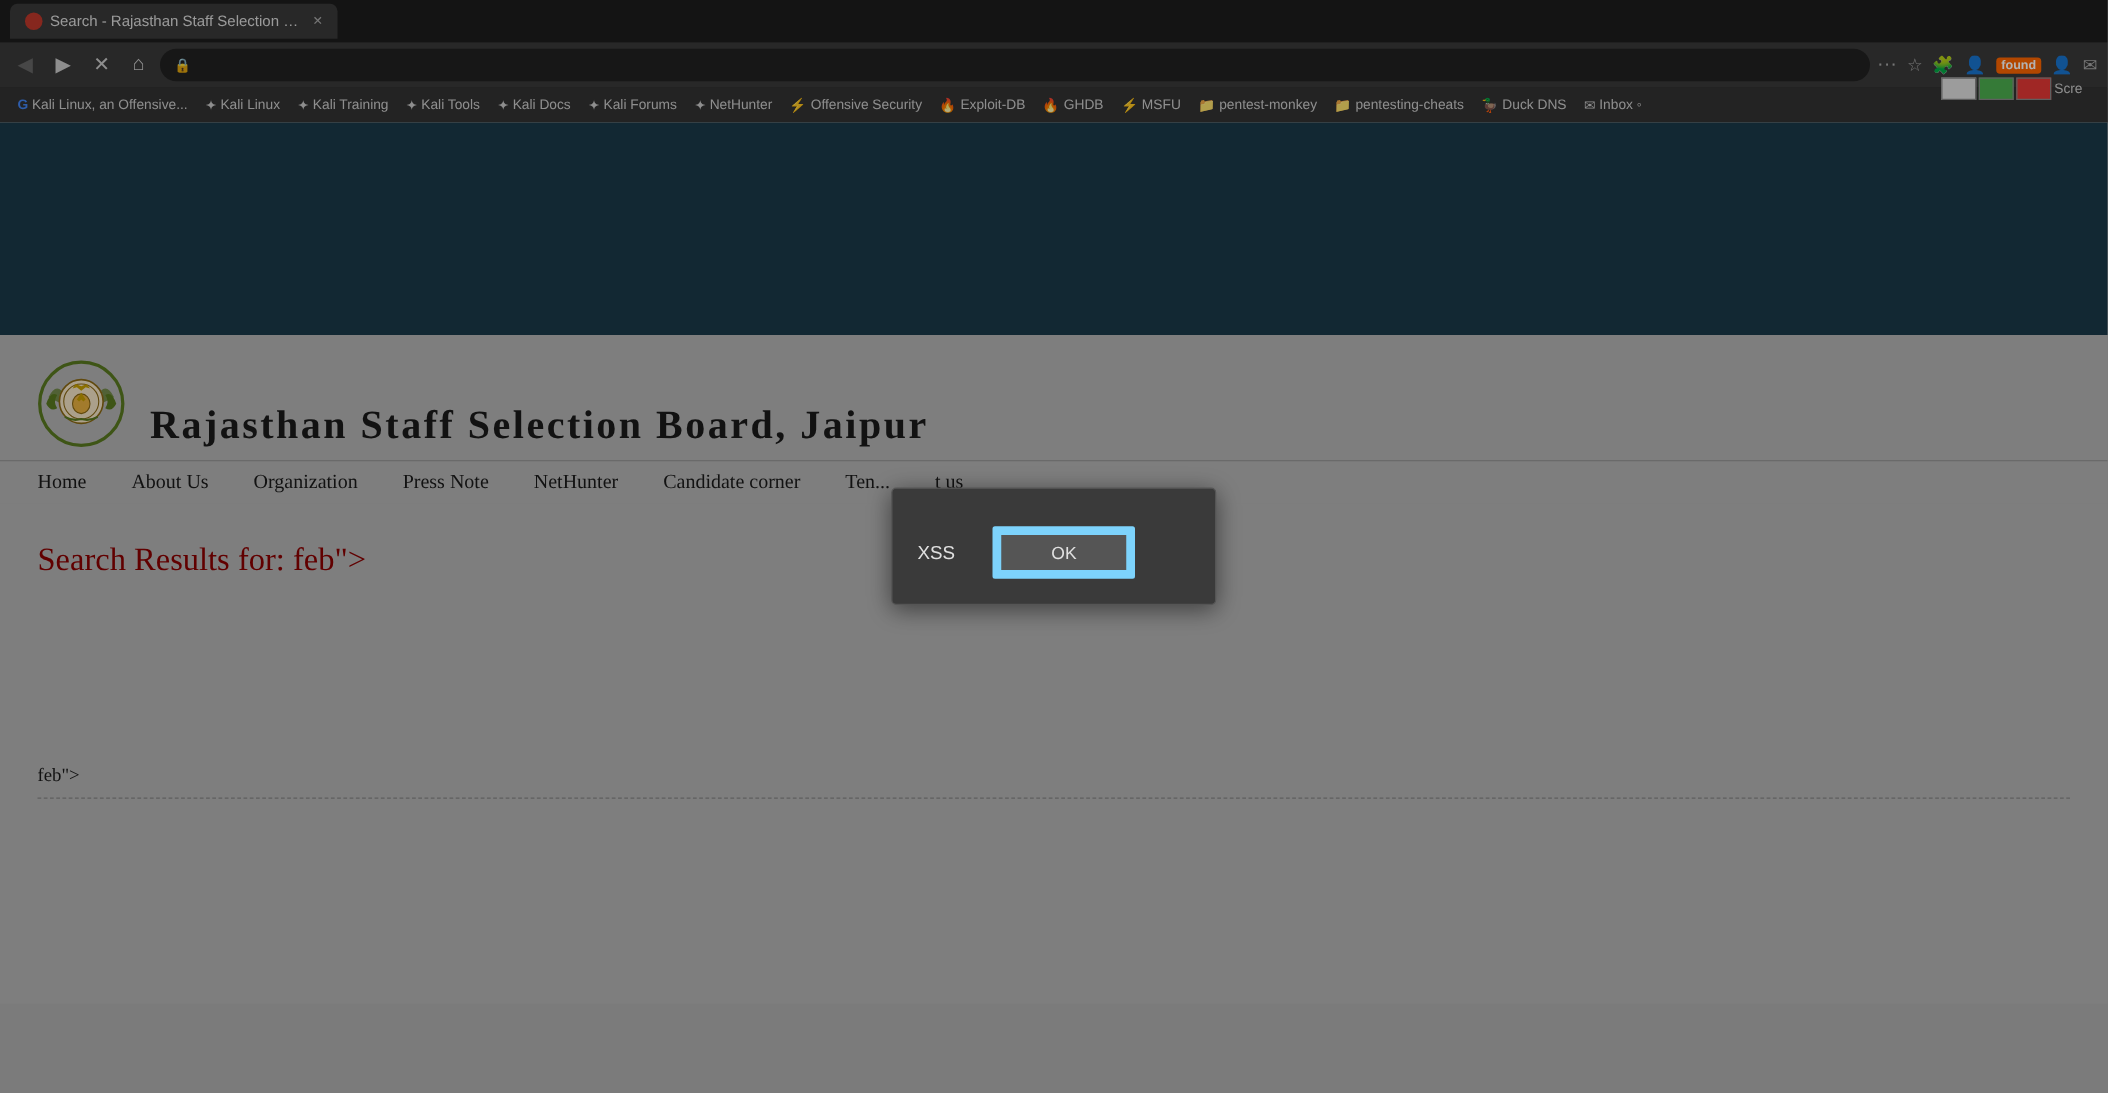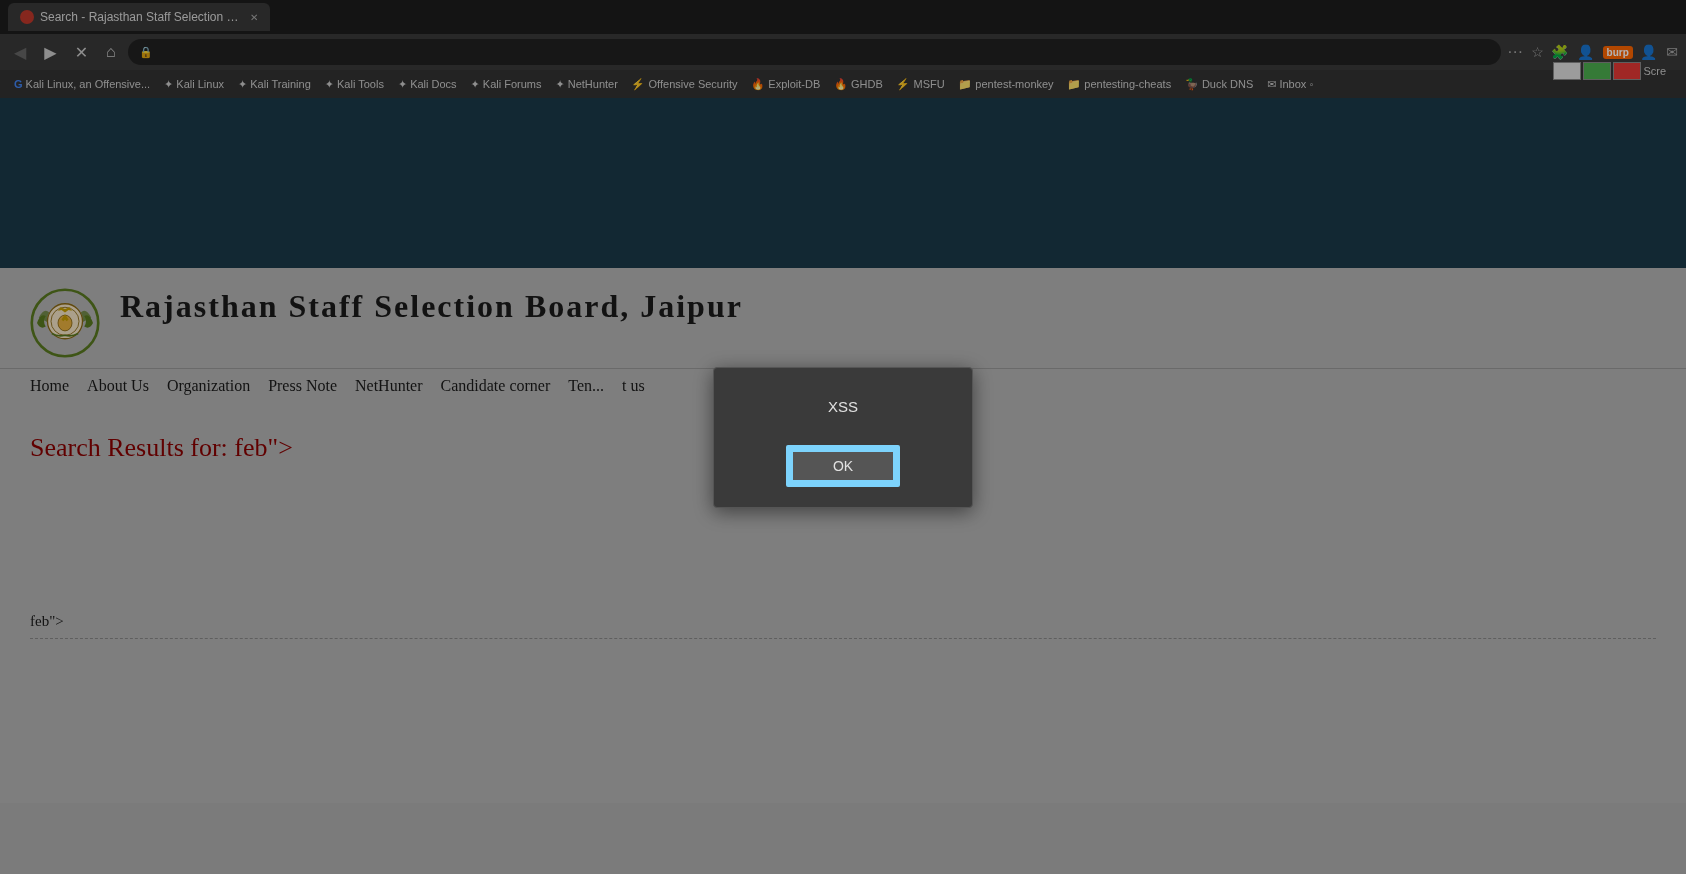--- a/index.html
+++ b/index.html
@@ -139,42 +139,42 @@
     
     .site-header-bg {
       background: #1a3a4a;
       height: 170px;
       width: 100%;
     }
 
     
     .site-header {
       display: flex;
-      align-items: flex-start;
+      align-items: flex-end;
       gap: 20px;
       padding: 20px 25px 10px 30px;
       background: #b5b5b5;
     }
     .site-logo {
       width: 70px;
       height: 70px;
     }
     .site-title {
       font-family: 'Georgia', serif;
       font-size: 32px;
       color: #1a1a1a;
       letter-spacing: 2px;
     }
 
     
     .site-nav {
       background: #b5b5b5;
       padding: 8px 30px;
       display: flex;
-      gap: 18px;
+      gap: 36px;
       border-top: 1px solid #999;
     }
     .site-nav a {
       color: #1a1a1a;
       text-decoration: none;
       font-size: 16px;
       font-family: 'Georgia', serif;
     }
 
     
@@ -224,21 +224,20 @@
       align-items: center;
       justify-content: center;
     }
     .dialog-box {
       background: #3a3a3a;
       border: 1px solid #555;
       border-radius: 4px;
       width: 260px;
       padding: 30px 20px 20px 20px;
       display: flex;
-      flex-direction: column;
       align-items: center;
       gap: 30px;
       box-shadow: 0 4px 20px rgba(0,0,0,0.5);
     }
     .dialog-message {
       color: #e0e0e0;
       font-size: 15px;
       font-family: Arial, sans-serif;
       text-align: center;
     }
@@ -274,21 +273,21 @@
 
     <div class="address-bar">
       <span class="lock-icon">🔒</span>
     </div>
 
     <div class="nav-right-icons">
       <span style="color:#aaa;font-size:16px;cursor:pointer;">···</span>
       <span style="color:#aaa;font-size:14px;cursor:pointer;">☆</span>
       <span style="color:#aaa;font-size:14px;cursor:pointer;">🧩</span>
       <span style="color:#aaa;font-size:14px;cursor:pointer;">👤</span>
-      <span class="burp-badge">burp</span>
+      <span class="burp-badge">found</span>
       <span style="color:#aaa;font-size:14px;">👤</span>
       <span style="color:#aaa;font-size:14px;cursor:pointer;">✉</span>
     </div>
   </div>
 
   <div class="bookmarks-bar">
     <div class="bookmark-item">
       <span class="bookmark-icon" style="color:#4285f4;font-weight:bold;">G</span>
       <span>Kali Linux, an Offensive...</span>
     </div>

